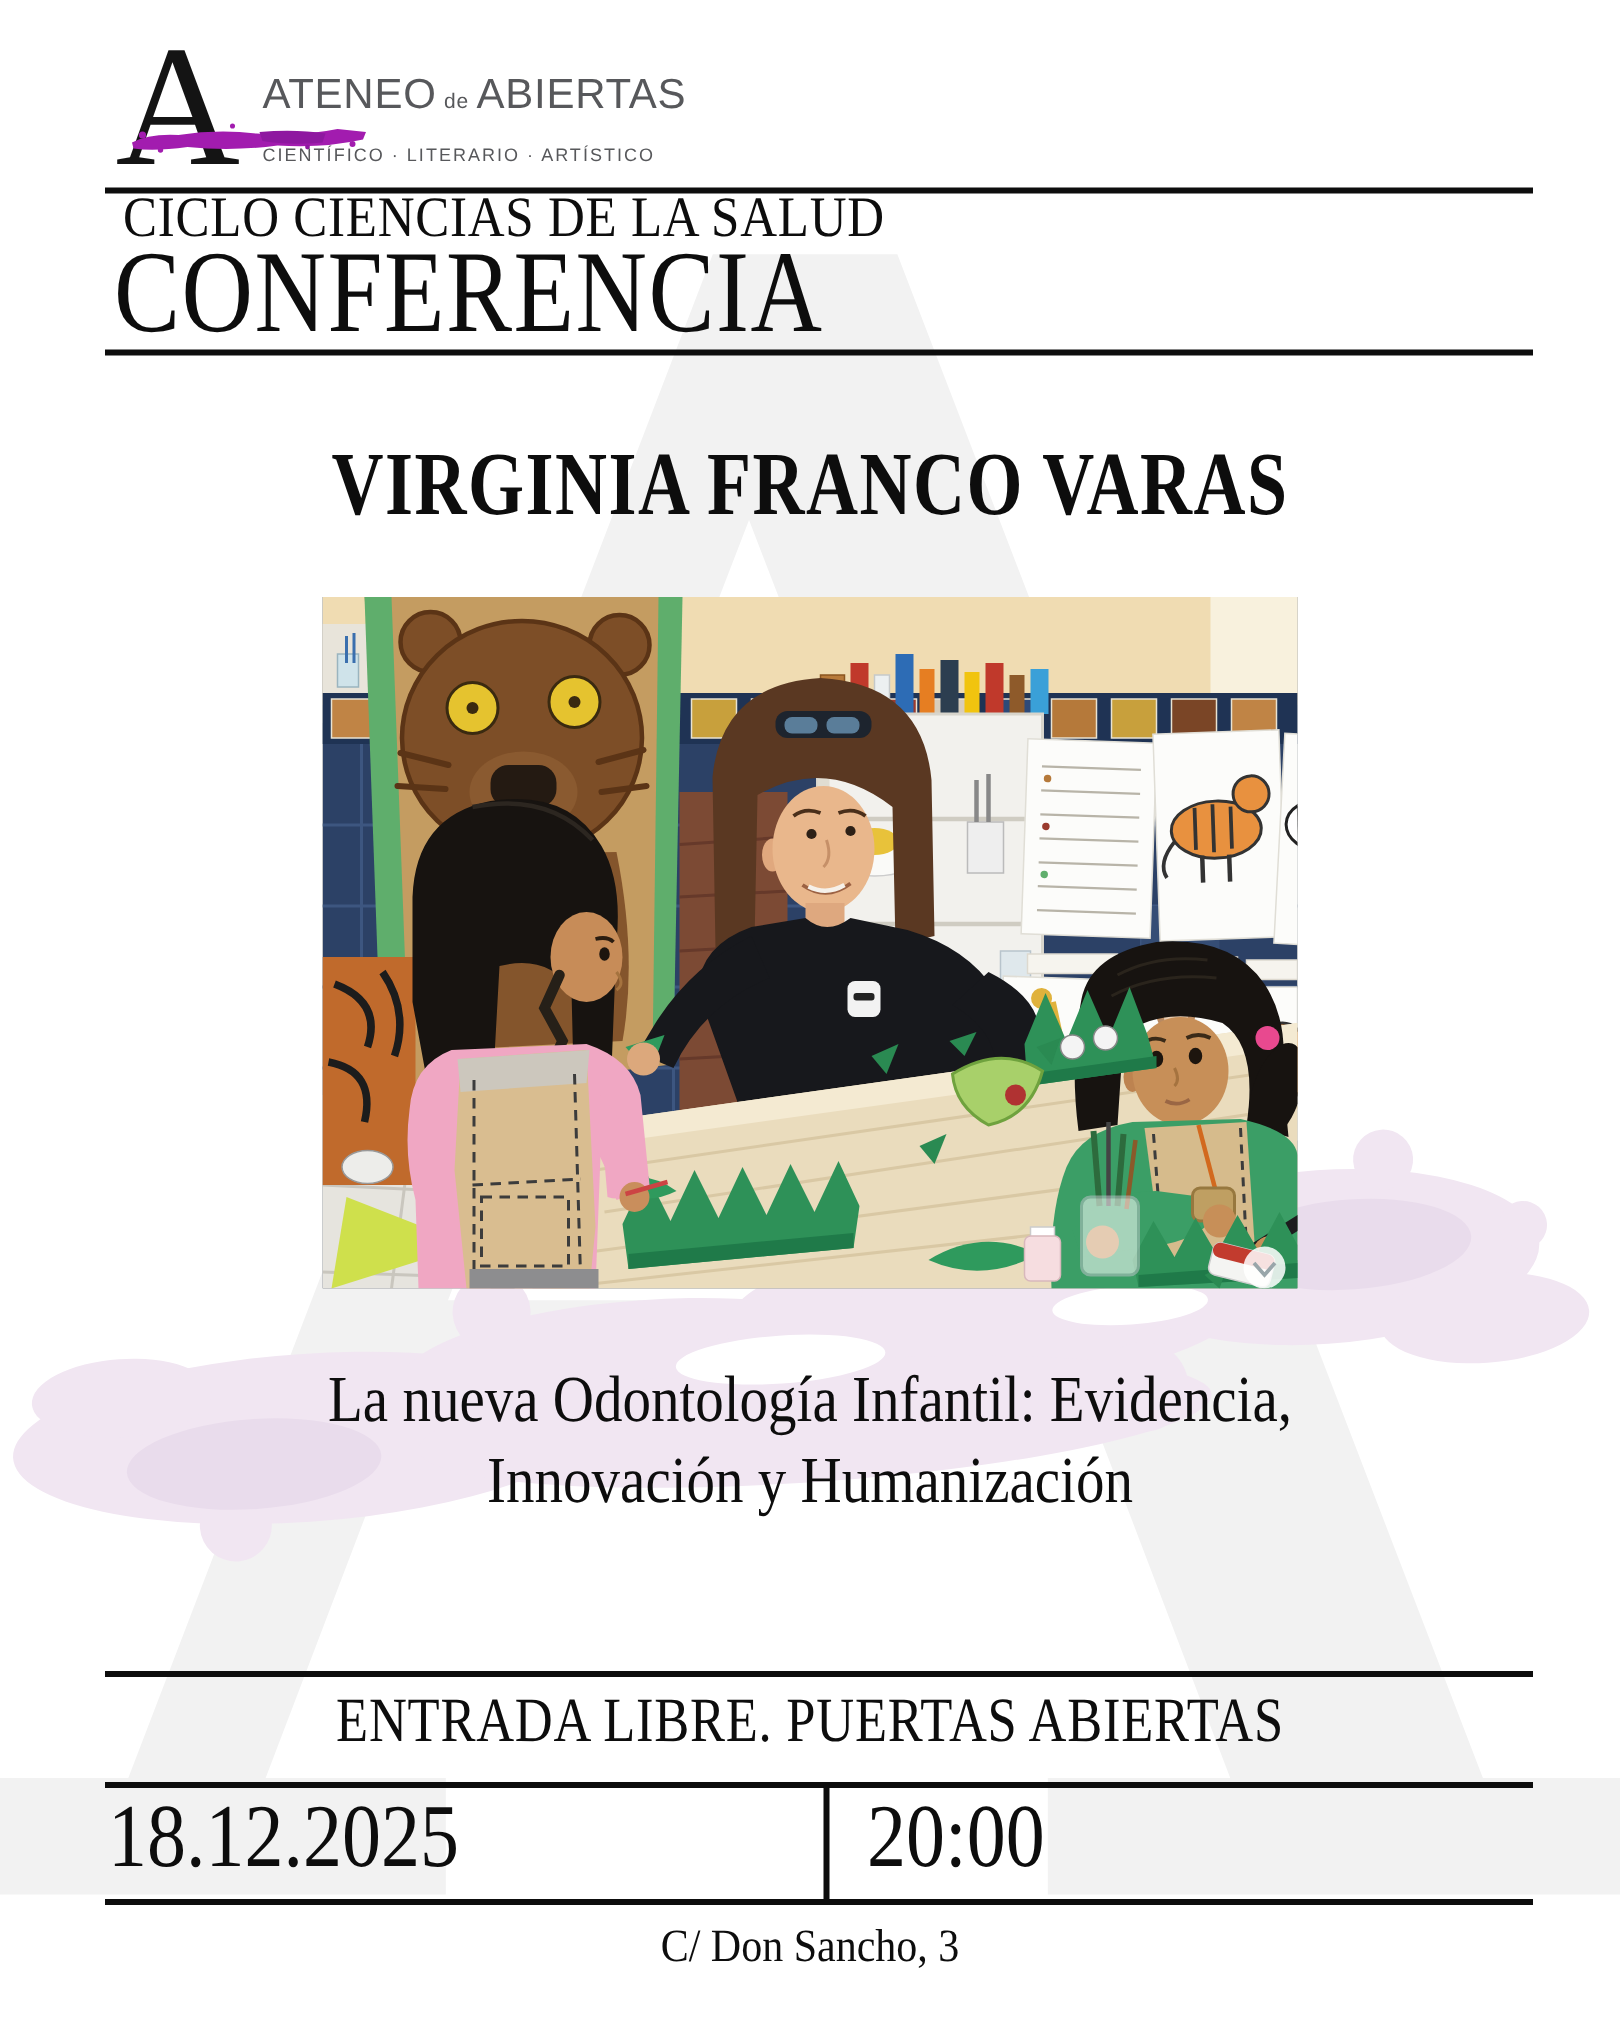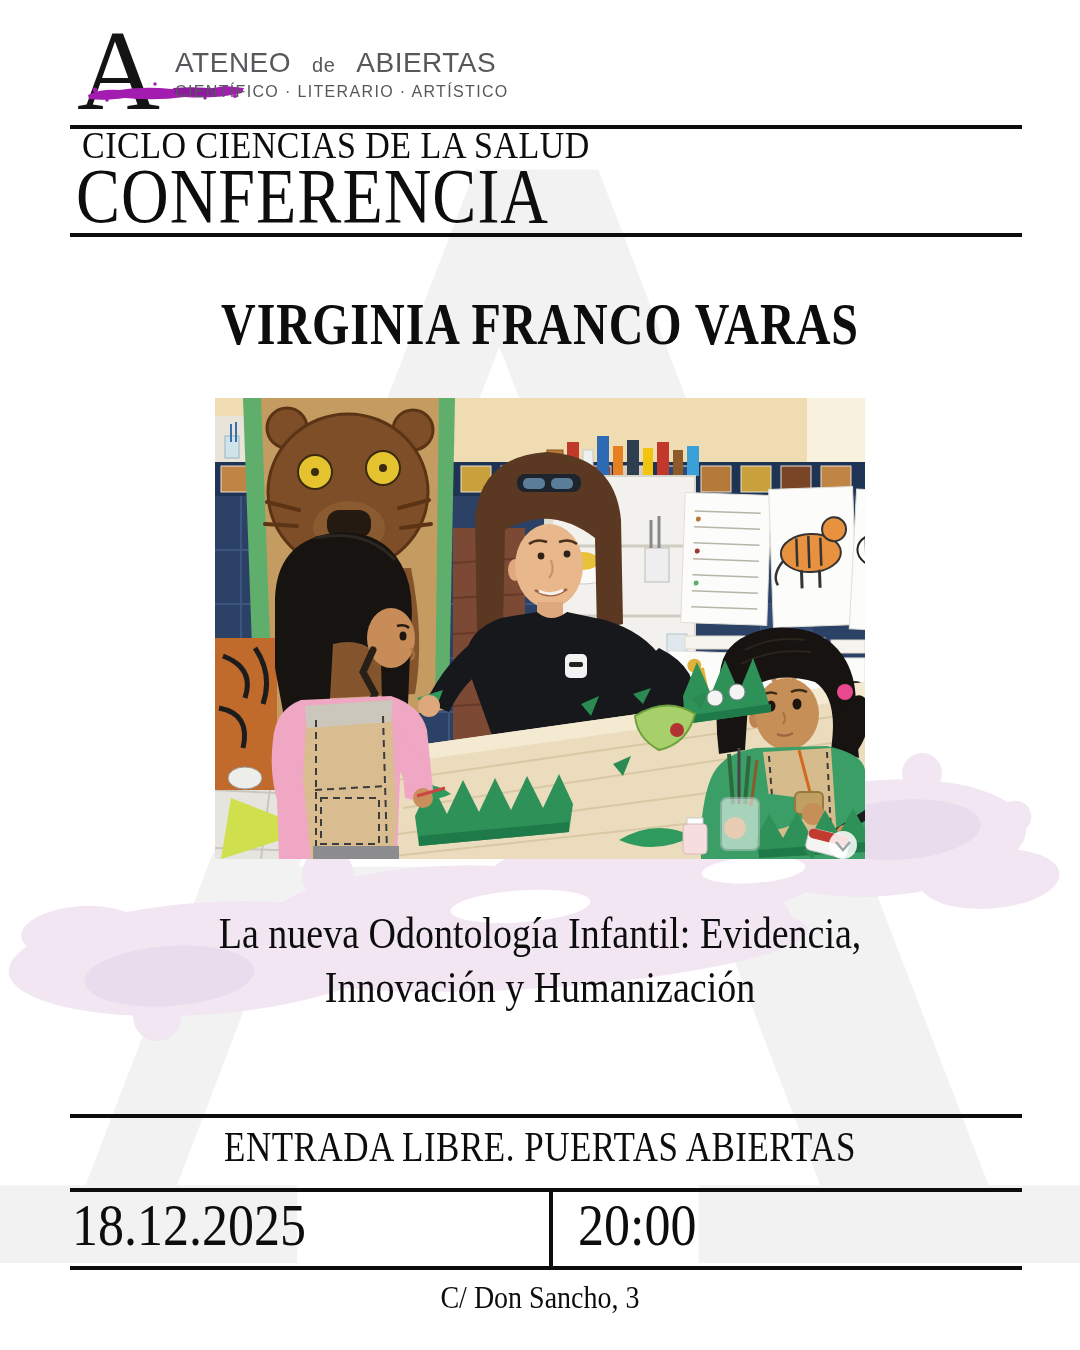--- a/index.html
+++ b/index.html
@@ -9,23 +9,23 @@
     font-family:"Liberation Serif","DejaVu Serif",serif;color:#0d0d0d;
   }
   .wm{position:absolute;inset:0;z-index:0;}
   .layer{position:absolute;z-index:2;}
 
   
   .logo{left:75px;top:25px;width:440px;height:98px;}
   .logo .amark{position:absolute;left:0;top:0;}
   .logo .brush{position:absolute;left:10px;top:55px;}
   .logo-text{position:absolute;left:100px;top:24px;font-family:"Liberation Sans","DejaVu Sans",sans-serif;color:#57585b;}
-  .logo-line1{display:flex;align-items:baseline;gap:21px;font-size:28px;line-height:1;letter-spacing:.5px;}
-  .logo-line1 .de{font-size:20px;}
-  .logo-line2{margin-top:7px;font-size:16px;letter-spacing:1.35px;line-height:1;}
+  .logo-line1{display:flex;align-items:baseline;gap:5px;font-size:28px;line-height:1;letter-spacing:.5px;}
+  .logo-line1 .de{font-size:14px;}
+  .logo-line2{margin-top:20px;font-size:12px;letter-spacing:1.35px;line-height:1;}
 
   .rule{position:absolute;left:70px;right:58px;height:4px;background:#0d0d0d;z-index:2;}
 
   .cycle{left:82px;top:127px;font-size:34px;line-height:1;transform:scaleY(1.12);transform-origin:top left;letter-spacing:.5px;white-space:nowrap;}
   .conf{left:76px;top:157px;font-size:66px;line-height:1;transform:scaleY(1.18);transform-origin:top left;letter-spacing:1px;white-space:nowrap;}
   .speaker{left:0;right:0;top:294px;text-align:center;font-size:48px;font-weight:bold;letter-spacing:1px;line-height:1;transform:scaleY(1.25);transform-origin:top center;}
 
   .photo{left:215px;top:398px;width:650px;height:461px;background:#e8e2d4;}
   .photo svg{display:block;}
 

